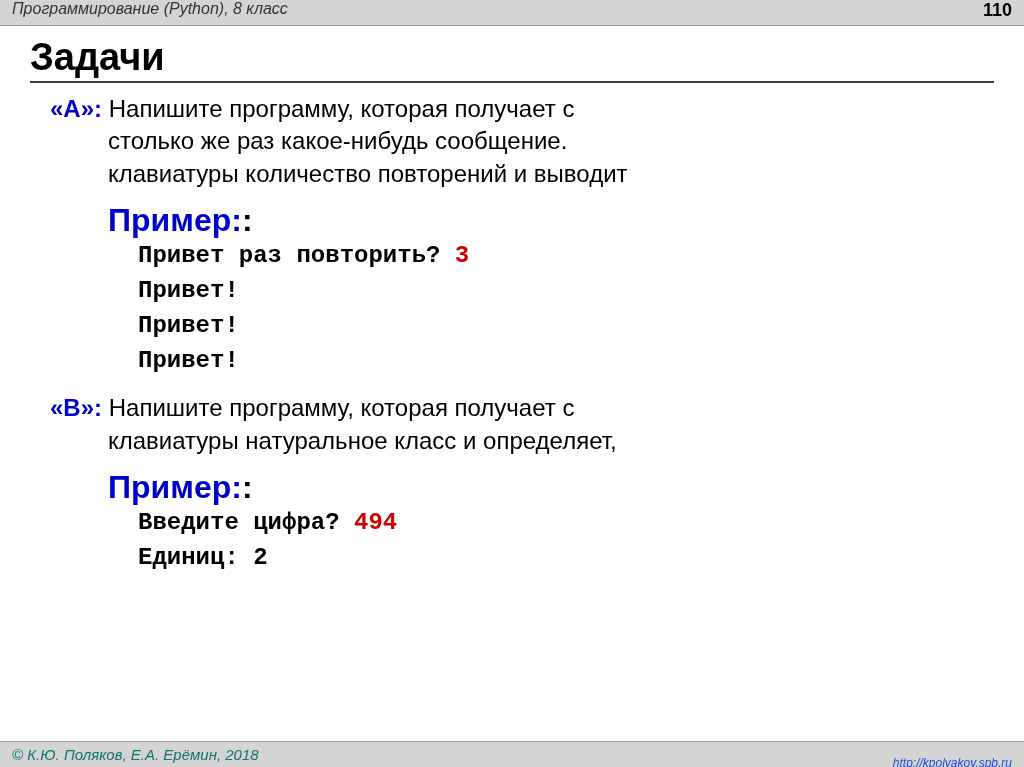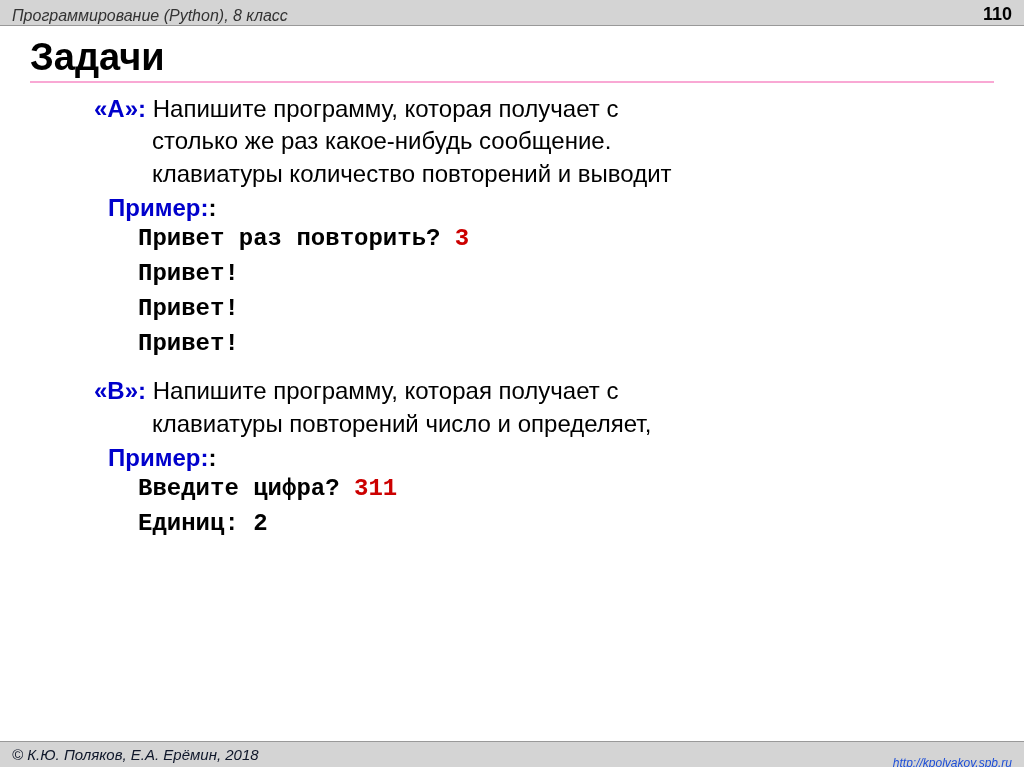--- a/index.html
+++ b/index.html
@@ -12,69 +12,68 @@
       height: 767px;
       font-family: Arial, sans-serif;
       background: #ffffff;
       position: relative;
     }
     .header-bar {
       background: #d4d4d4;
       height: 26px;
       display: flex;
       justify-content: space-between;
-      align-items: flex-end;
+      align-items: flex-start;
       padding: 0 12px;
       border-bottom: 1px solid #999;
     }
     .header-title {
       font-style: italic;
       font-size: 16px;
       color: #333;
     }
     .page-number {
       font-size: 18px;
       font-weight: bold;
       color: #000000;
     }
     .content {
       padding: 10px 30px 0 30px;
     }
     .main-title {
       font-size: 38px;
       font-weight: bold;
       color: #000;
-      border-bottom: 2px solid #f9a8d4;
+      border-bottom: 2px solid #404040;
       padding-bottom: 2px;
       margin-bottom: 10px;
     }
     .task-block {
       margin-bottom: 14px;
       padding-left: 20px;
     }
     .task-label {
       color: #0000CC;
       font-weight: bold;
       font-size: 24px;
     }
     .task-text {
       font-size: 24px;
       color: #000;
       line-height: 1.35;
-      margin-left: 44px;
     }
     .indented {
       padding-left: 58px;
     }
     .example-label {
       color: #0000CC;
       font-weight: bold;
-      font-size: 24px;
+      font-size: 32px;
       padding-left: 58px;
-      margin-top: 4px;
+      margin-top: 12px;
     }
     .example-line {
       font-family: "Courier New", monospace;
       font-size: 24px;
       font-weight: bold;
       color: #000;
       padding-left: 88px;
       line-height: 1.45;
     }
     .input-value {
@@ -89,21 +88,21 @@
       height: 26px;
       display: flex;
       justify-content: space-between;
       align-items: center;
       padding: 0 12px;
       border-top: 1px solid #999;
     }
     .footer-left {
       font-style: italic;
       font-size: 15px;
-      color: #0f172a;
+      color: #0f766e;
     }
     .footer-right {
       font-style: italic;
       font-size: 12px;
       color: #1d4ed8;
       margin-top: 16px;
     }
   </style>
 </head>
 <body>
@@ -132,26 +131,26 @@
     <div class="example-line">Привет!</div>
     <div class="example-line">Привет!</div>
     <div class="example-line">Привет!</div>
   </div>
 
   <div class="task-block">
     <div class="task-text">
       <span class="task-label">«B»:</span>
       <span>Напишите программу, которая получает с</span>
     </div>
-    <div class="task-text indented">клавиатуры повторений число и определяет,</div>
+    <div class="task-text indented">клавиатуры натуральное класс и определяет,</div>
     <div class="example-label">
       <span>Пример:</span><span style="color:#000;">:</span>
     </div>
     <div class="example-line">
-      <span>Введите цифра? </span><span class="input-value">311</span>
+      <span>Введите цифра? </span><span class="input-value">494</span>
     </div>
     <div class="example-line">Единиц: 2</div>
   </div>
 </div>
 
 <div class="footer-bar">
   <span class="footer-left">© К.Ю. Поляков, Е.А. Ерёмин, 2018</span>
   <span class="footer-right">http://kpolyakov.spb.ru</span>
 </div>
 

